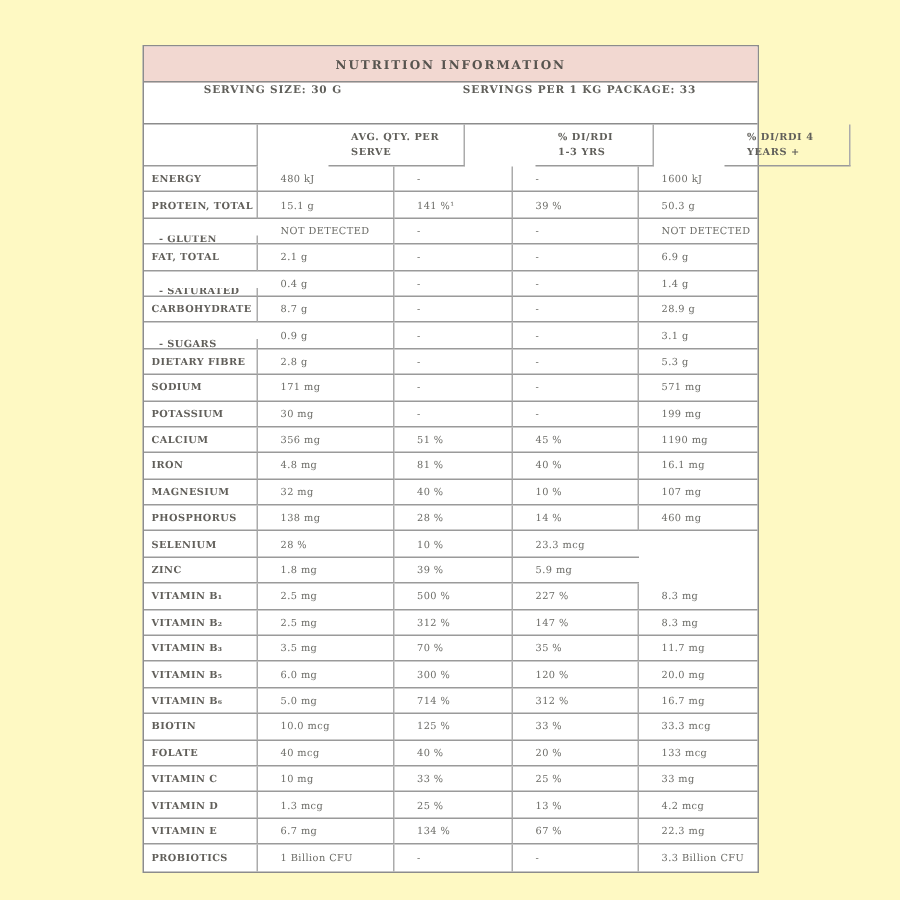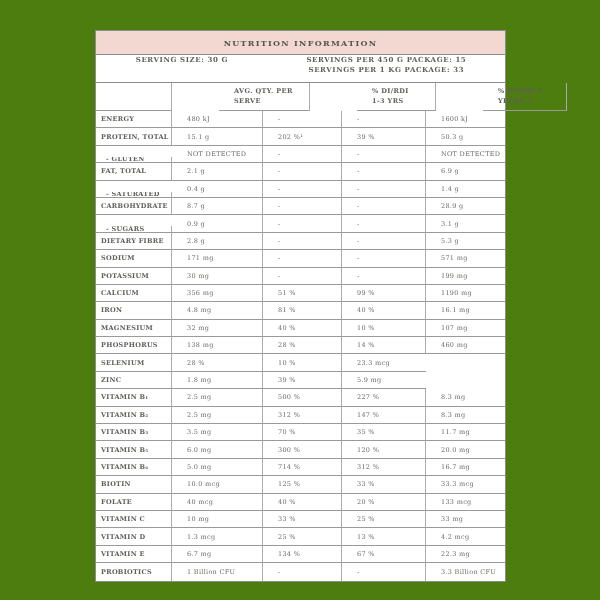--- a/index.html
+++ b/index.html
@@ -1,17 +1,17 @@
 <!DOCTYPE html>
 <html><head>
 <meta charset="utf-8">
 <style>
   html,body{margin:0;padding:0;background:#ffffff;}
   .canvas{
-    position:relative;width:600px;height:600px;background:#4d7c0f;overflow:hidden;
+    position:relative;width:600px;height:600px;background:#fef9c3;overflow:hidden;
     font-family:"DejaVu Serif", serif;
   }
   .tbl{
     position:absolute;left:95px;top:30px;width:409px;
     border:1px solid #8c8c8c;background:#ffffff;box-sizing:content-box;
   }
   .title-row{
     height:23px;background:#f2d8d1;border-bottom:1px solid #8c8c8c;
     display:flex;align-items:center;justify-content:center;
     font-size:8px;font-weight:700;letter-spacing:1.3px;color:#57544f;
@@ -51,21 +51,20 @@
 <body>
 
 <div class="canvas">
   <div class="tbl">
 
     <div class="title-row">NUTRITION INFORMATION</div>
 
     <div class="serving-row">
       <div class="serving-left">SERVING SIZE: 30 G</div>
       <div class="serving-right">
-        <div>SERVINGS PER 450 G PACKAGE: 15</div>
         <div>SERVINGS PER 1 KG PACKAGE: 33</div>
       </div>
     </div>
 
     <div class="head-row">
       <div class="c"></div>
       <div class="c">AVG. QTY. PER
 SERVE</div>
       <div class="c">% DI/RDI
 1-3 YRS</div>
@@ -79,21 +78,21 @@
         <div class="row">
           <div class="c label">ENERGY</div>
           <div class="c val">480 kJ</div>
           <div class="c val">-</div>
           <div class="c val">-</div>
           <div class="c val">1600 kJ</div>
         </div>
         <div class="row">
           <div class="c label">PROTEIN, TOTAL</div>
           <div class="c val">15.1 g</div>
-          <div class="c val">202 %¹</div>
+          <div class="c val">141 %¹</div>
           <div class="c val">39 %</div>
           <div class="c val">50.3 g</div>
         </div>
         <div class="row">
           <div class="c label indent">- GLUTEN</div>
           <div class="c val">NOT DETECTED</div>
           <div class="c val">-</div>
           <div class="c val">-</div>
           <div class="c val">NOT DETECTED</div>
         </div>
@@ -143,21 +142,21 @@
           <div class="c label">POTASSIUM</div>
           <div class="c val">30 mg</div>
           <div class="c val">-</div>
           <div class="c val">-</div>
           <div class="c val">199 mg</div>
         </div>
         <div class="row">
           <div class="c label">CALCIUM</div>
           <div class="c val">356 mg</div>
           <div class="c val">51 %</div>
-          <div class="c val">99 %</div>
+          <div class="c val">45 %</div>
           <div class="c val">1190 mg</div>
         </div>
         <div class="row">
           <div class="c label">IRON</div>
           <div class="c val">4.8 mg</div>
           <div class="c val">81 %</div>
           <div class="c val">40 %</div>
           <div class="c val">16.1 mg</div>
         </div>
         <div class="row">

